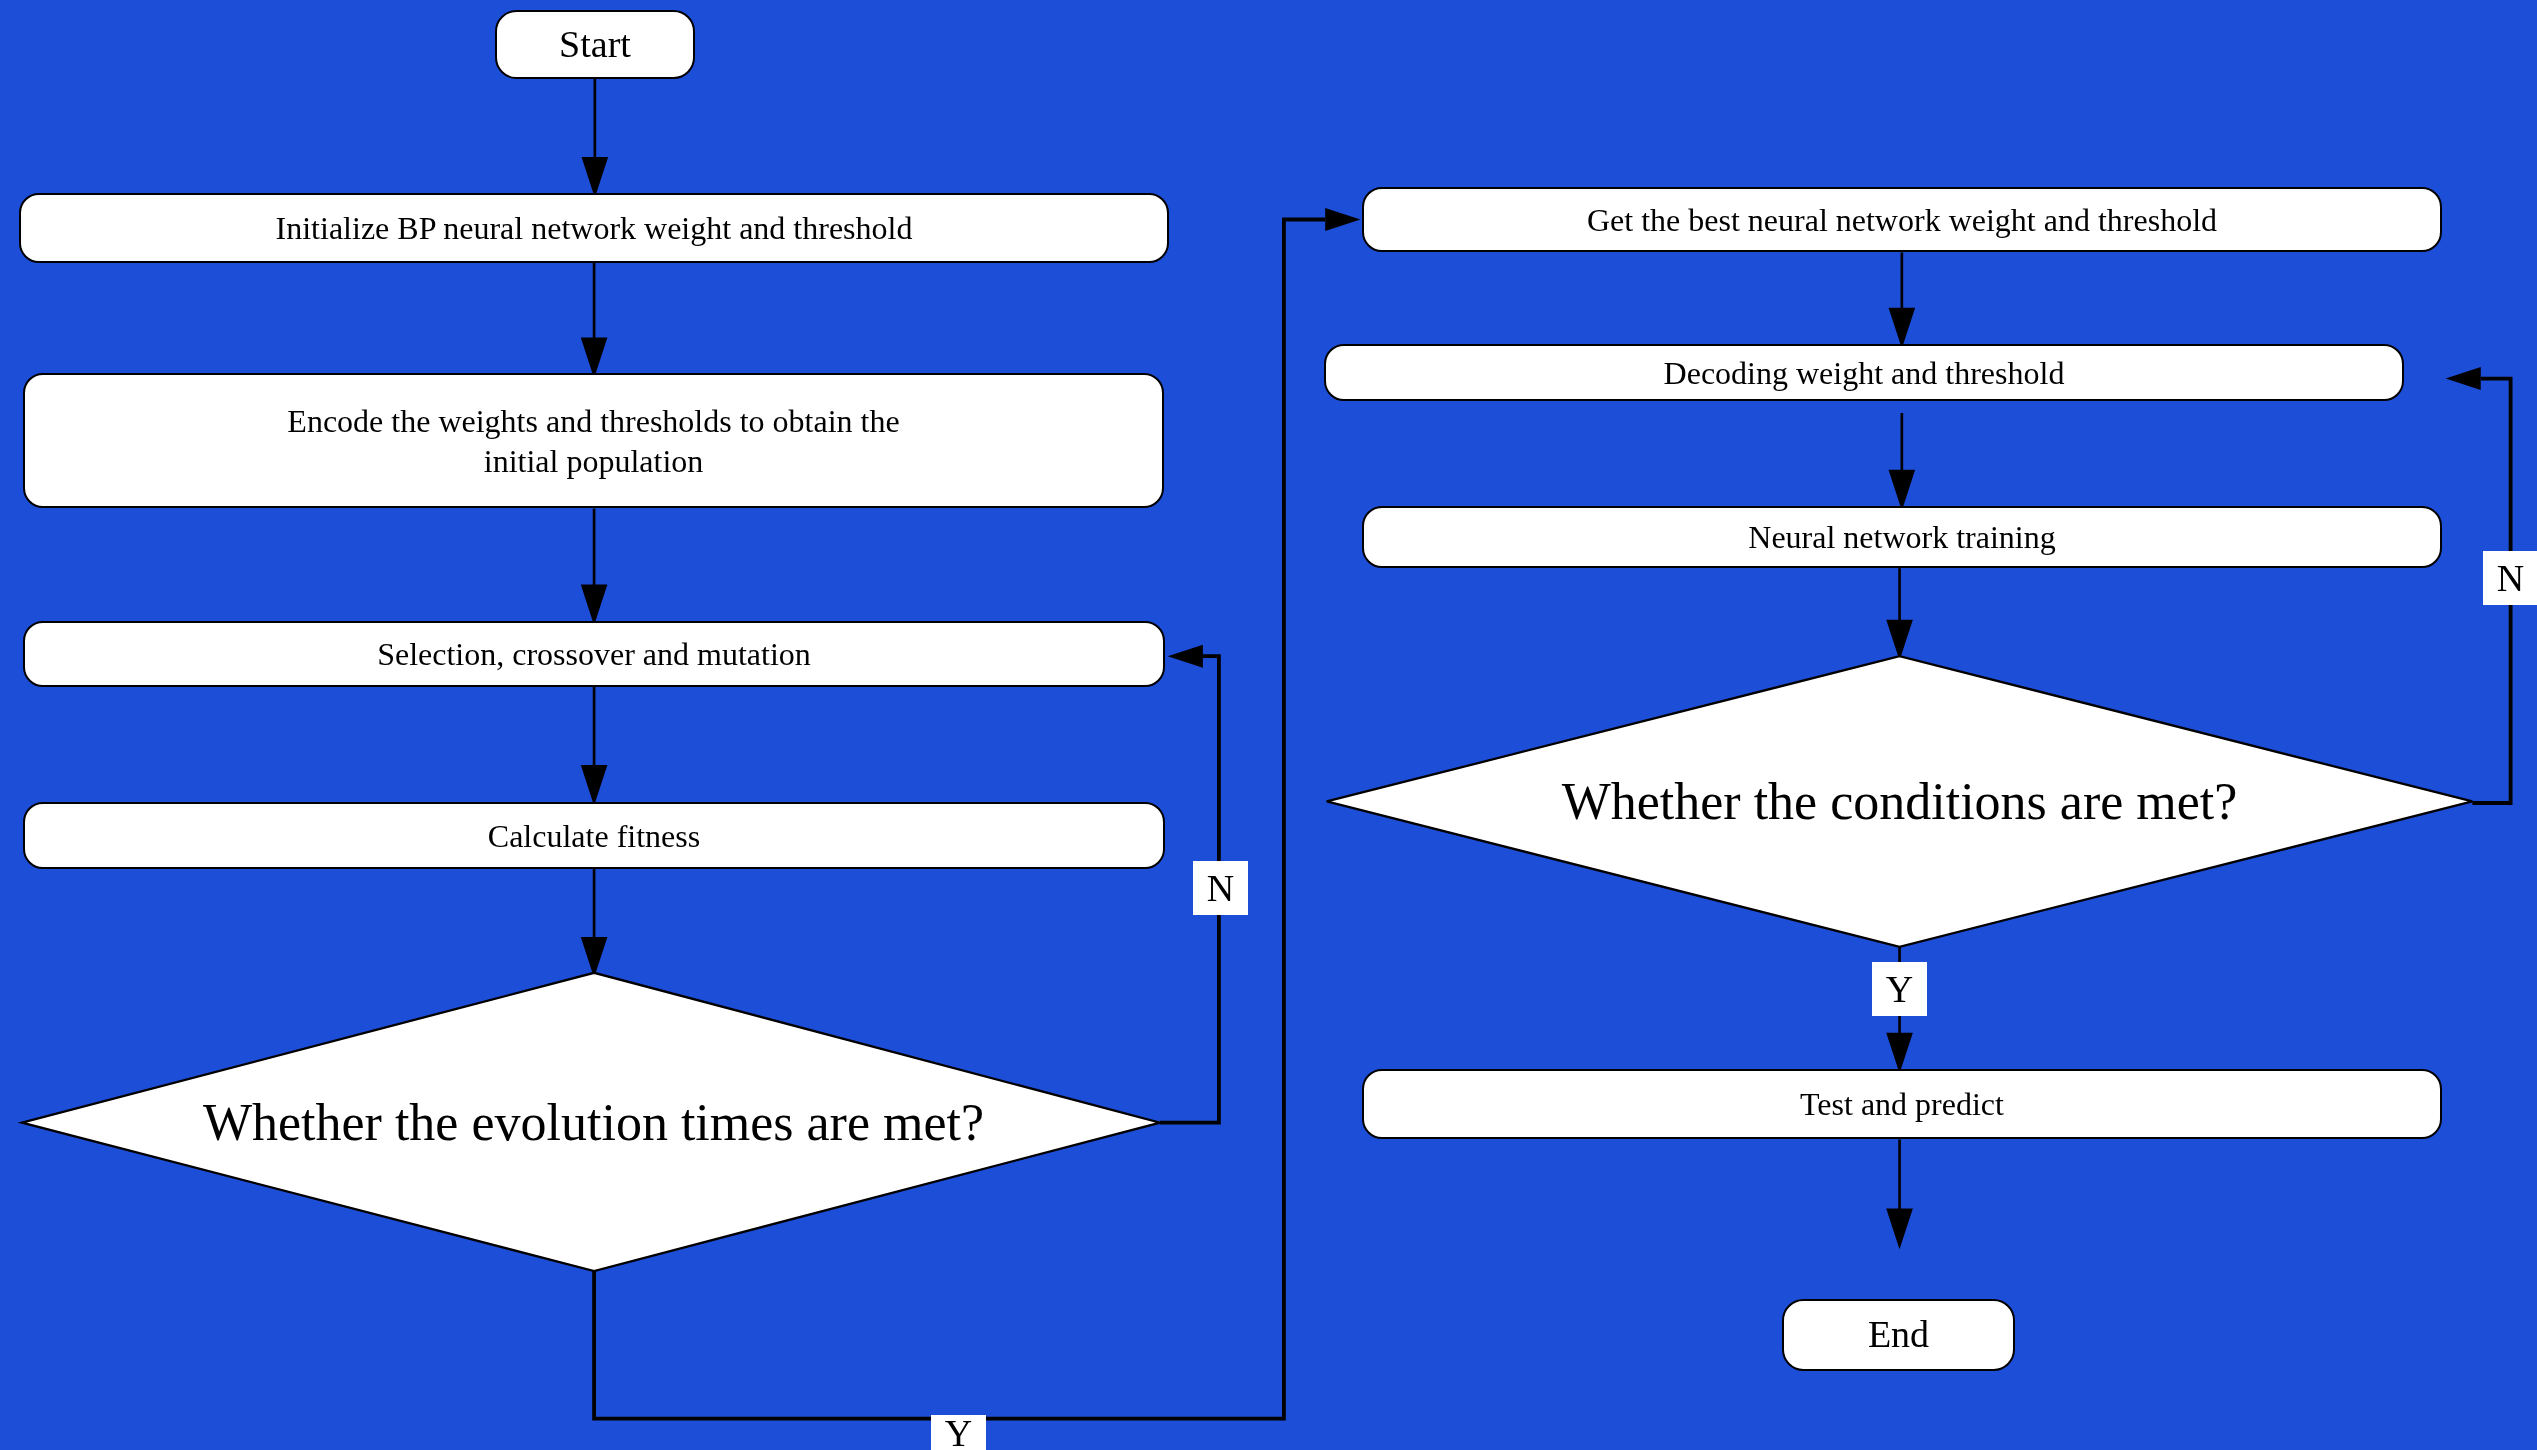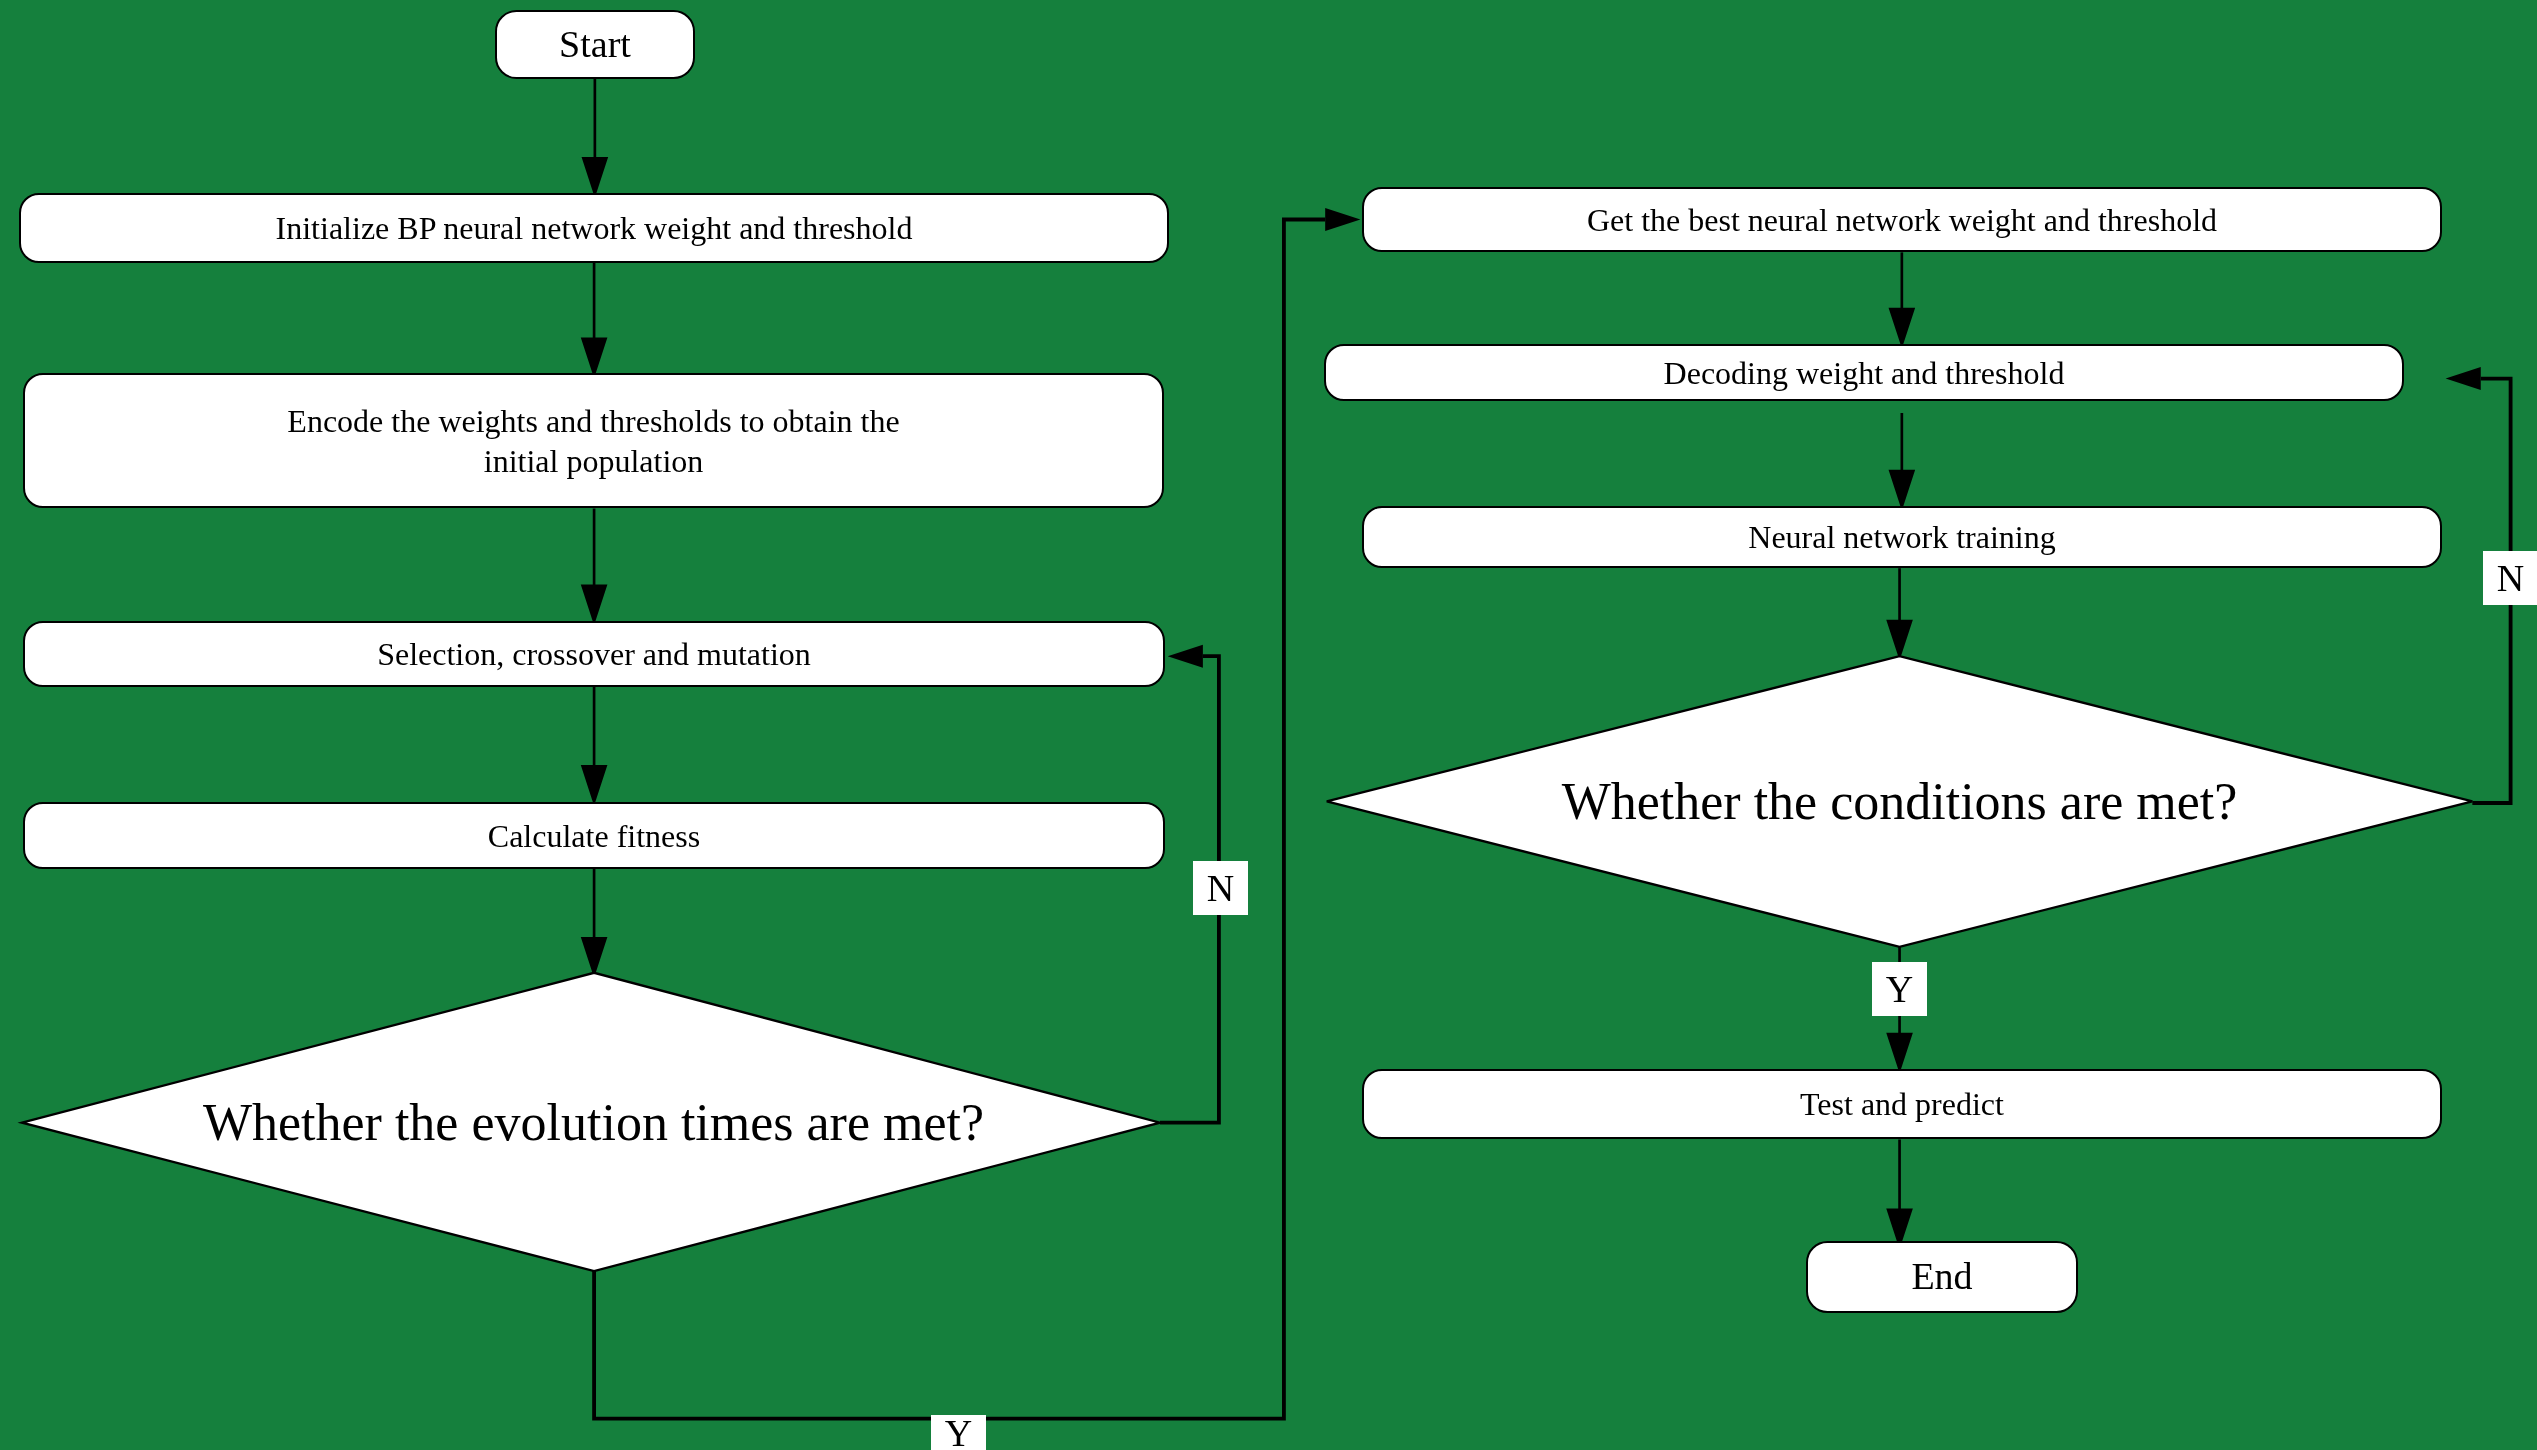--- a/index.html
+++ b/index.html
@@ -4,21 +4,21 @@
 <style>
   html, body {
     margin: 0;
     padding: 0;
     background: #ffffff;
   }
   .canvas {
     position: relative;
     width: 2538px;
     height: 1450px;
-    background: #15803d;
+    background: #1d4ed8;
     font-family: "Liberation Serif", "DejaVu Serif", serif;
     color: #000000;
     overflow: hidden;
   }
   svg.connectors {
     position: absolute;
     left: 0; top: 0;
     width: 2538px; height: 1450px;
     z-index: 1;
   }
@@ -134,21 +134,21 @@
   <div class="node process" style="left:1362px; top:187px; width:1080px; height:65px;">Get the best neural network weight and threshold</div>
 
   <div class="node process" style="left:1324px; top:344px; width:1080px; height:57px;">Decoding weight and threshold</div>
 
   <div class="node process" style="left:1362px; top:506px; width:1080px; height:62px;">Neural network training</div>
 
   <div class="diamond-label" style="left:1402px; top:763px; width:995px; height:77px;">Whether the conditions are met?</div>
 
   <div class="node process" style="left:1362px; top:1069px; width:1080px; height:70px;">Test and predict</div>
 
-  <div class="node terminator" style="left:1782px; top:1241px; width:272px; height:72px;margin-left:24px;">End</div>
+  <div class="node terminator" style="left:1782px; top:1299px; width:233px; height:72px;">End</div>
 
   <div class="edge-label" style="left:1193px; top:861px; width:55px; height:54px;">N</div>
 
   <div class="edge-label" style="left:931px; top:1415px; width:55px; height:35px;">Y</div>
 
   <div class="edge-label" style="left:2483px; top:551px; width:55px; height:54px;">N</div>
 
   <div class="edge-label" style="left:1872px; top:962px; width:55px; height:54px;">Y</div>
 
 </div>

